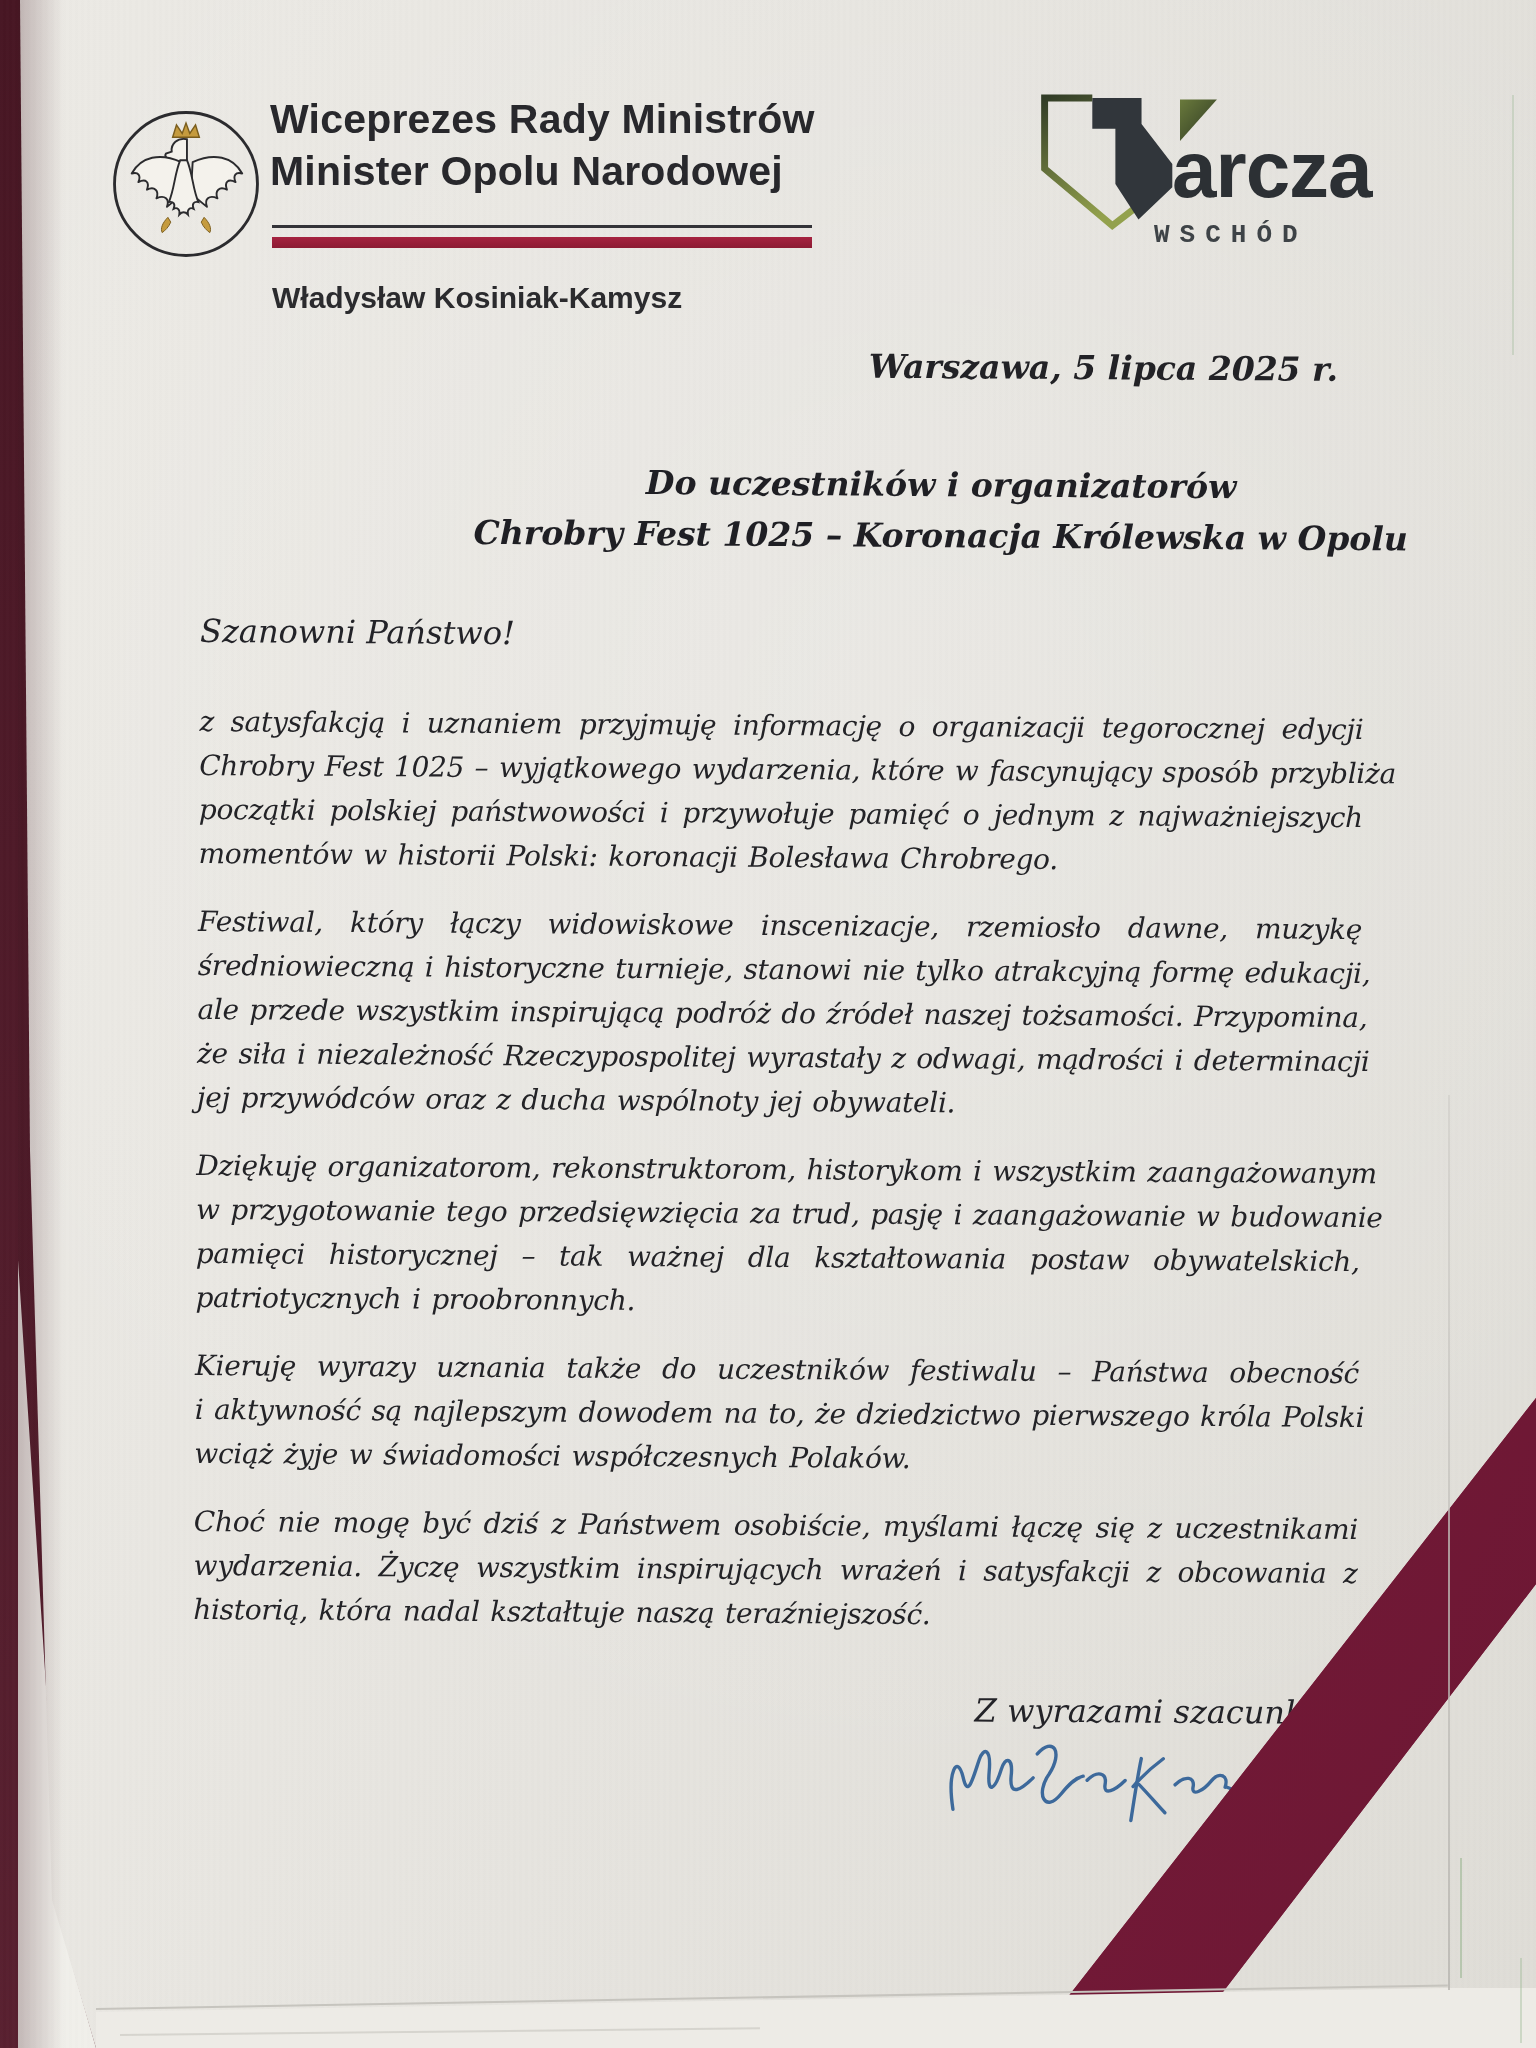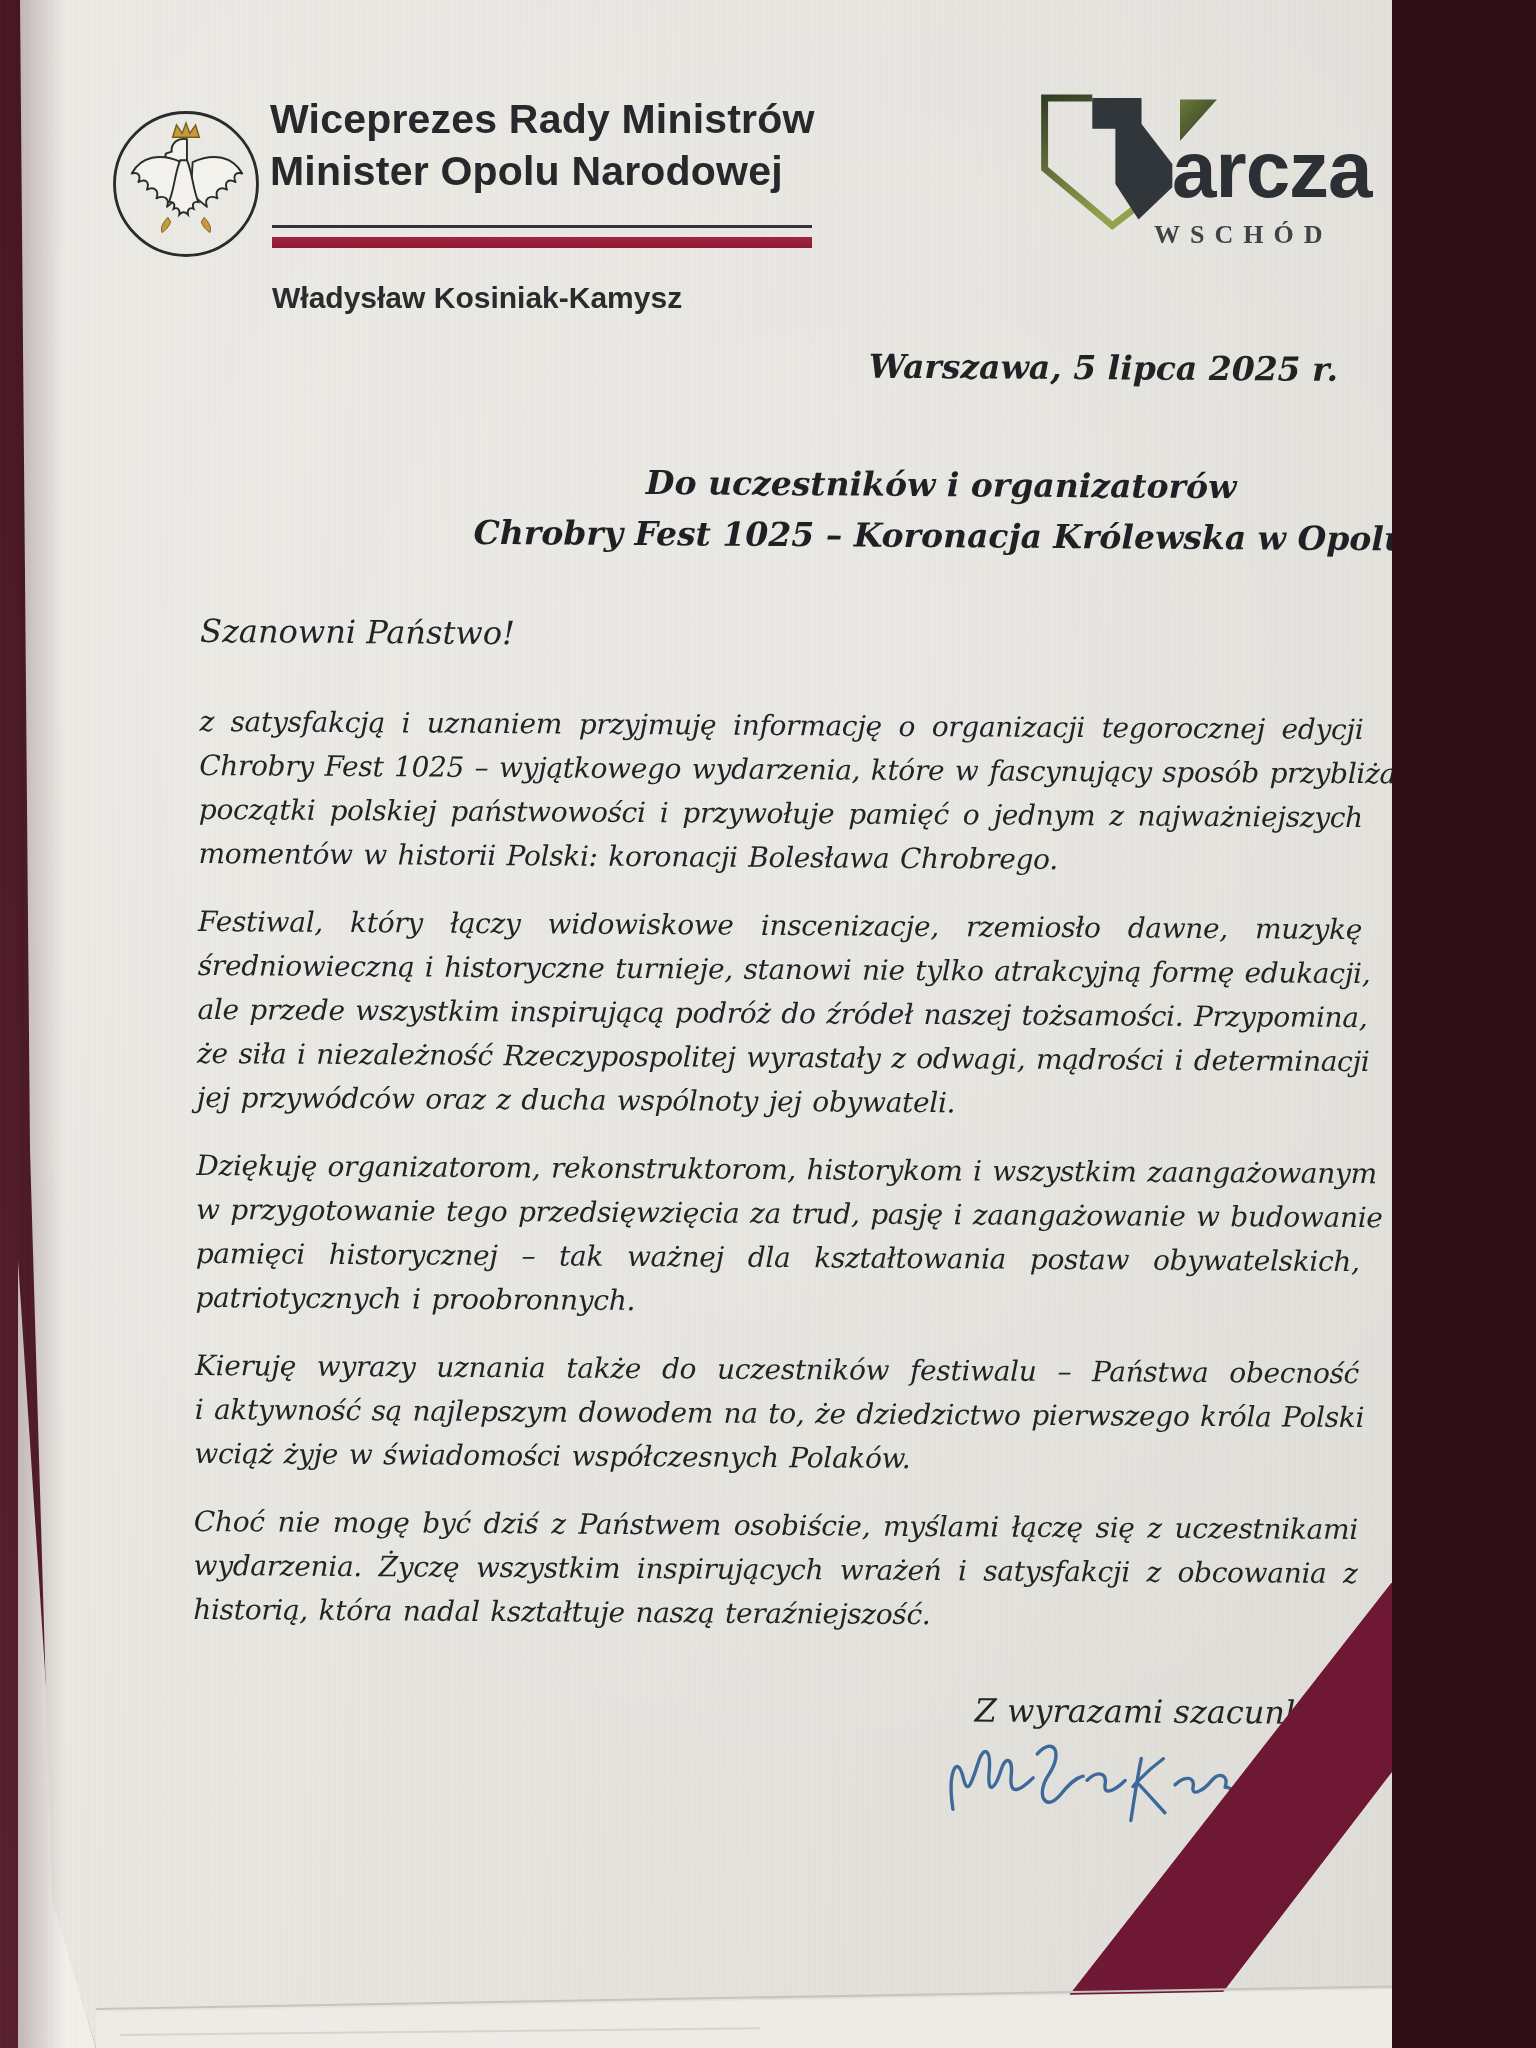--- a/index.html
+++ b/index.html
@@ -1,16 +1,16 @@
 <!DOCTYPE html>
 <html><head>
 <meta charset="utf-8">
 <style>
   html,body{margin:0;padding:0;background:#2e0f18;}
-  .stage{position:relative;width:1392px;height:2048px;overflow:hidden;
+  .stage{position:relative;width:1536px;height:2048px;overflow:hidden;
          background:linear-gradient(165deg,#471623 0%,#521c2b 55%,#5c2232 100%);
          font-family:"DejaVu Serif",serif;}
   
   .under-sheet{position:absolute;inset:0;background:#f0efea;
 
          clip-path:polygon(18px 1260px,62px 1930px,96px 2048px,18px 2048px);}
   .paper{position:absolute;inset:0;
          background:
            radial-gradient(120% 90% at 60% 35%, rgba(255,255,255,.20), rgba(0,0,0,0) 60%),
            linear-gradient(100deg,#eceae5 0%,#e6e4df 45%,#dfddd7 100%);
@@ -34,21 +34,21 @@
          font-family:"Liberation Sans",sans-serif;font-weight:bold;font-size:41px;letter-spacing:.2px;}
   .rule-black{position:absolute;left:272px;top:225px;width:540px;height:3px;background:#333338;}
   .rule-red{position:absolute;left:272px;top:237px;width:540px;height:11px;
          background:linear-gradient(#a62340,#8c1b33);}
   .minister-name{position:absolute;left:272px;top:281px;color:#2b2b2e;
          font-family:"Liberation Sans",sans-serif;font-weight:bold;font-size:30px;}
   
   .logo-main{position:absolute;left:1172px;top:130px;color:#2c3034;
          font-family:"Liberation Sans",sans-serif;font-weight:bold;font-size:80px;line-height:1;letter-spacing:-1px;}
   .logo-sub{position:absolute;left:1154px;top:220px;color:#3e4347;
-         font-family:Liberation Serif, serif;font-weight:bold;font-size:26px;letter-spacing:10px;}
+         font-family:Liberation Mono, monospace;font-weight:bold;font-size:26px;letter-spacing:10px;}
   
   .tilt{position:absolute;inset:0;transform:rotate(.4deg);transform-origin:200px 650px;}
   .dateline{position:absolute;left:736px;top:342px;width:600px;text-align:right;
          font-style:italic;font-weight:bold;font-size:33px;color:#222226;}
   .addr{position:absolute;left:420px;width:1040px;text-align:center;
          font-style:italic;font-weight:bold;font-size:33px;color:#1f1f24;}
   .salutation{position:absolute;left:200px;top:612px;font-style:italic;font-size:32px;color:#232328;}
   .bodytxt{position:absolute;left:200px;top:700px;width:1164px;
          font-style:italic;font-size:28px;color:#232327;letter-spacing:-0.3px;word-spacing:2px;}
   .para{margin-bottom:24px;}

